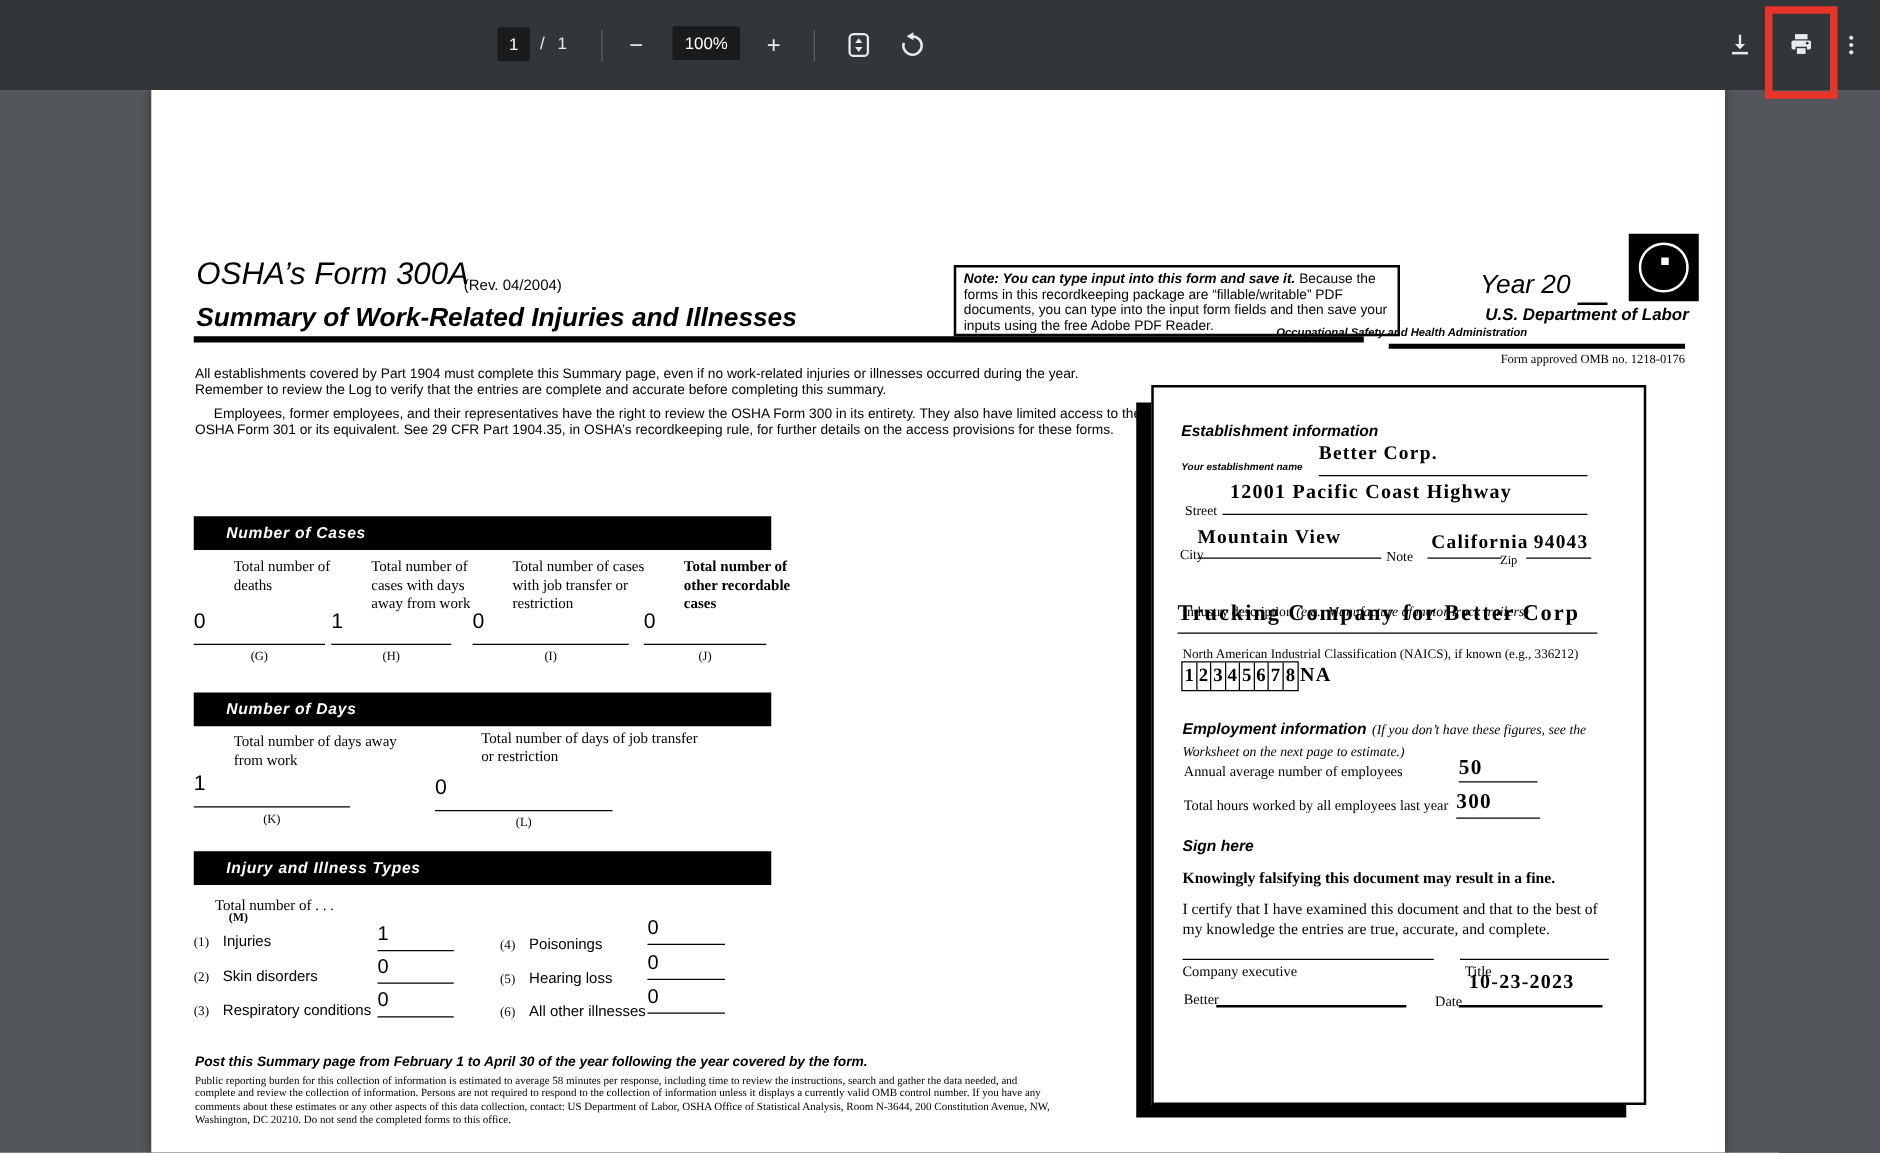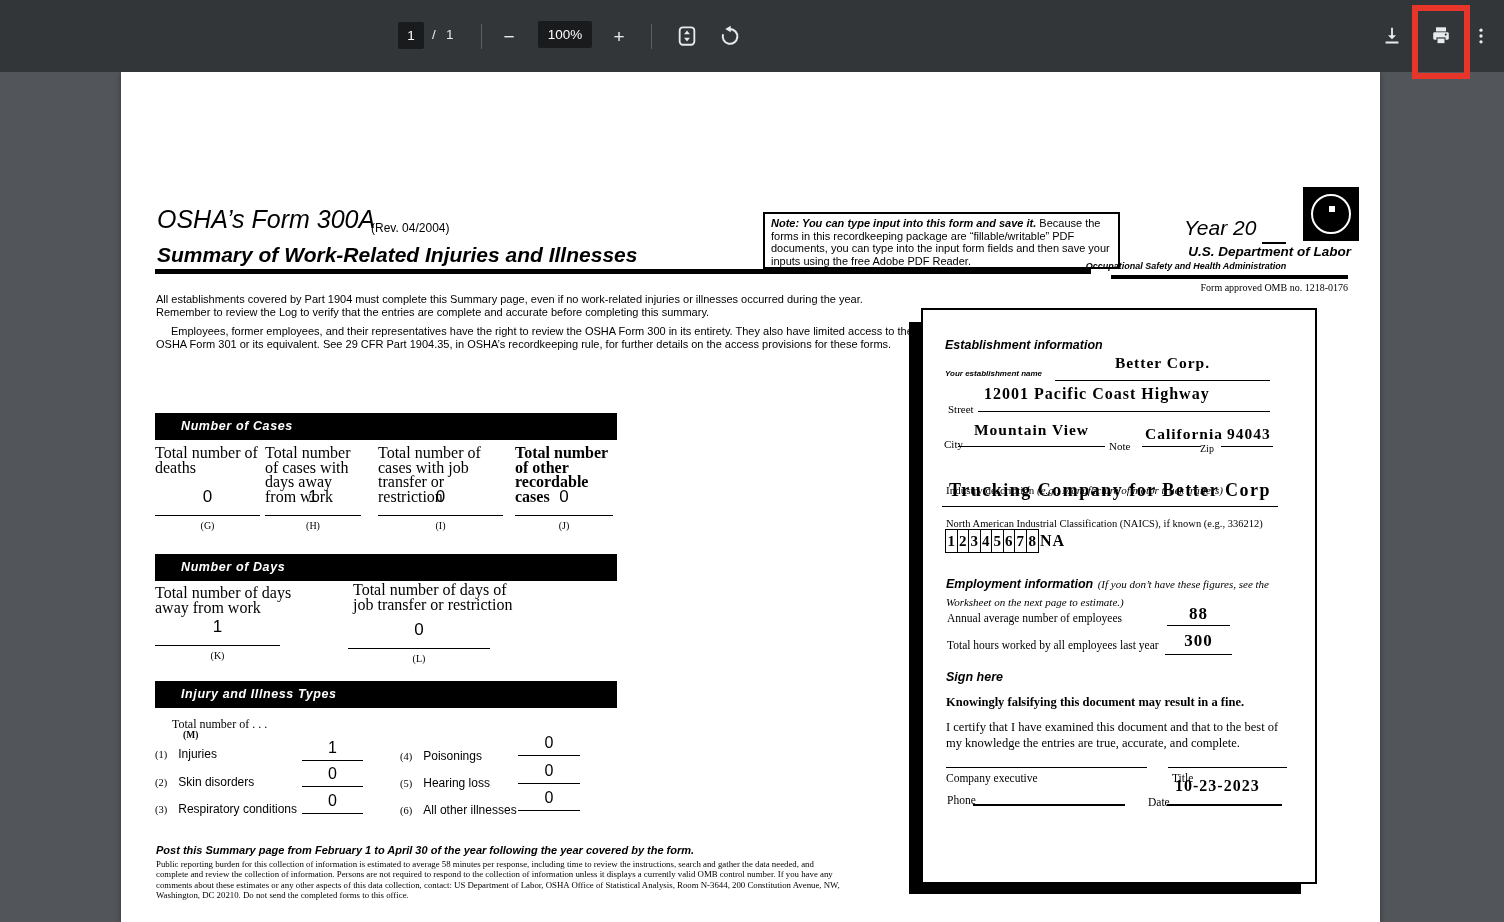--- a/index.html
+++ b/index.html
@@ -19,22 +19,22 @@
   .tb-txt { position:absolute; color:#e8eaed; font-size:13.5px; }
   .tb-sep { position:absolute; width:1px; height:25px; background:#5c6063; top:24px; }
   .tb-btn { position:absolute; width:26px; height:26px; top:23px; display:flex; align-items:center; justify-content:center; color:#e8eaed; cursor:pointer; }
   .glyph { font-size:19px; line-height:1; color:#e8eaed; }
   .red-box { position:absolute; left:1412px; top:5px; width:58px; height:74px; border:6px solid #e8352a; z-index:9; }
 
   
   .page { position:absolute; left:121px; top:72px; width:1259px; height:850px; background:#fff; box-shadow:0 1px 6px rgba(0,0,0,.4); }
   .rule { position:absolute; background:#000; }
   .secbar { position:absolute; left:34px; width:462px; height:27px; background:#000; color:#fff; font-style:italic; font-weight:bold; font-size:12.5px; line-height:27px; padding-left:26px; letter-spacing:.6px; }
-  .collabel { position:absolute; font-family:"Liberation Serif",serif; font-size:16px; line-height:14.5px; }
-  .val { position:absolute; border-bottom:1.5px solid #000; text-align:center; font-size:17px; }
+  .collabel { position:absolute; font-family:"Liberation Serif",serif; font-size:12px; line-height:14.5px;margin-left:32px; }
+  .val { position:absolute; border-bottom:1.5px solid #000; text-align:left; font-size:17px; }
   .letter { position:absolute; text-align:center; font-family:"Liberation Serif",serif; font-size:10px; }
   .ti-num { font-family:"Liberation Serif",serif; font-size:10.5px; }
   .ti-label { font-family:Liberation Sans, sans-serif; font-size:12px; margin-left:11px; }
   .panel { position:absolute; left:800px; top:236px; width:396px; height:576px; background:#fff; border:2px solid #000; box-shadow:-14px 12px 0 -2px #000; }
   .note-box { position:absolute; left:642px; top:140px; width:357px; height:57px; border:2px solid #000; padding:3px 6px; font-size:11px; line-height:12.6px; }
   .logo { position:absolute; left:1182px; top:115px; width:56px; height:54px; background:#000; display:flex; align-items:center; justify-content:center; }
   .logo-ring { width:40px; height:40px; border:2px solid #fff; border-radius:50%; position:relative; }
   .logo-ring::after { content:""; position:absolute; left:16px; top:10px; width:6px; height:6px; background:#fff;
     box-shadow:-7px 8px 0 -3px #fff, 8px 7px 0 -3px #fff, 1px 14px 0 -3px #fff, -4px -5px 0 -4px #fff, 6px -4px 0 -4px #fff; }
   p.intro { font-size:11px; line-height:13.4px; margin-bottom:5px; }
@@ -102,21 +102,21 @@
   <div class="rule" style="left:34px;top:197px;width:936px;height:5px;"></div>
 
   <div class="note-box san">
     <span class="b it">Note: You can type input into this form and save it.</span>
     <span>Because the forms in this recordkeeping package are “fillable/writable” PDF documents, you can type into the input form fields and then save your inputs using the free Adobe PDF Reader.</span>
   </div>
 
   <div class="abs san it" style="left:1063px;top:144px;font-size:21px;">Year 20</div>
   <div class="rule" style="left:1141px;top:170px;width:24px;height:2px;"></div>
   <div class="abs san it b ctr" style="left:900px;top:172px;width:330px;text-align:right;font-size:13.5px;">U.S. Department of Labor</div>
-  <div class="abs san it b" style="left:900px;top:189px;width:330px;text-align:center;font-size:9px;">Occupational Safety and Health Administration</div>
+  <div class="abs san it b" style="left:900px;top:189px;width:330px;text-align:left;font-size:9px;">Occupational Safety and Health Administration</div>
   <div class="rule" style="left:990px;top:203px;width:237px;height:4px;"></div>
   <div class="abs ser" style="left:927px;top:210px;width:300px;text-align:right;font-size:10px;">Form approved OMB no. 1218-0176</div>
   <div class="logo">
       <div class="logo-ring"></div>
     </div>
 
   <div class="abs san" style="left:35px;top:221px;width:758px;">
     <p class="intro">All establishments covered by Part 1904 must complete this Summary page, even if no work-related injuries or illnesses occurred during the year. Remember to review the Log to verify that the entries are complete and accurate before completing this summary.</p>
     <p class="intro ind">Employees, former employees, and their representatives have the right to review the OSHA Form 300 in its entirety. They also have limited access to the OSHA Form 301 or its equivalent. See 29 CFR Part 1904.35, in OSHA’s recordkeeping rule, for further details on the access provisions for these forms.</p>
   </div>
@@ -212,31 +212,31 @@
     <span class="fill" style="font-size:16px;line-height:24px;margin-left:1px;">NA</span>
   </div>
 
   <div class="abs" style="left:825px;top:502px;width:345px;">
     <span class="san it b" style="font-size:12.5px;">Employment information</span>
     <span class="ser it" style="font-size:11px;">(If you don’t have these figures, see the</span>
     <br>
     <span class="ser it" style="font-size:11px;">Worksheet on the next page to estimate.)</span>
   </div>
   <div class="abs ser" style="left:826px;top:540px;font-size:11.5px;">Annual average number of employees</div>
-  <div class="val fill" style="left:1046px;top:532px;width:63px;height:22px;font-size:17px;">88</div>
+  <div class="val fill" style="left:1046px;top:532px;width:63px;height:22px;font-size:17px;">50</div>
   <div class="abs ser" style="left:826px;top:567px;font-size:11.5px;">Total hours worked by all employees last year</div>
   <div class="val fill" style="left:1044px;top:559px;width:67px;height:24px;font-size:17px;">300</div>
 
   <div class="abs san it b" style="left:825px;top:598px;font-size:12.5px;">Sign here</div>
   <div class="abs ser b" style="left:825px;top:623px;font-size:12.5px;">Knowingly falsifying this document may result in a fine.</div>
   <div class="abs ser" style="left:825px;top:647px;width:347px;font-size:12.5px;line-height:16px;">I certify that I have examined this document and that to the best of my knowledge the entries are true, accurate, and complete.</div>
 
   <div class="rule" style="left:825px;top:695px;width:201px;height:1px;"></div>
   <div class="abs ser" style="left:825px;top:700px;font-size:11.5px;">Company executive</div>
   <div class="rule" style="left:1047px;top:695px;width:119px;height:1px;"></div>
   <div class="abs ser" style="left:1051px;top:700px;font-size:11.5px;">Title</div>
-  <div class="abs ser" style="left:826px;top:722px;font-size:11.5px;">Phone</div>
+  <div class="abs ser" style="left:826px;top:722px;font-size:11.5px;">Better</div>
   <div class="rule" style="left:852px;top:732px;width:152px;height:1.5px;"></div>
   <div class="abs ser" style="left:1027px;top:724px;font-size:11.5px;">Date</div>
   <div class="abs fill" style="left:1054px;top:705px;font-size:16px;">10-23-2023</div>
   <div class="rule" style="left:1046px;top:732px;width:115px;height:1.5px;"></div>
 
 </div>
 
 </body></html>

